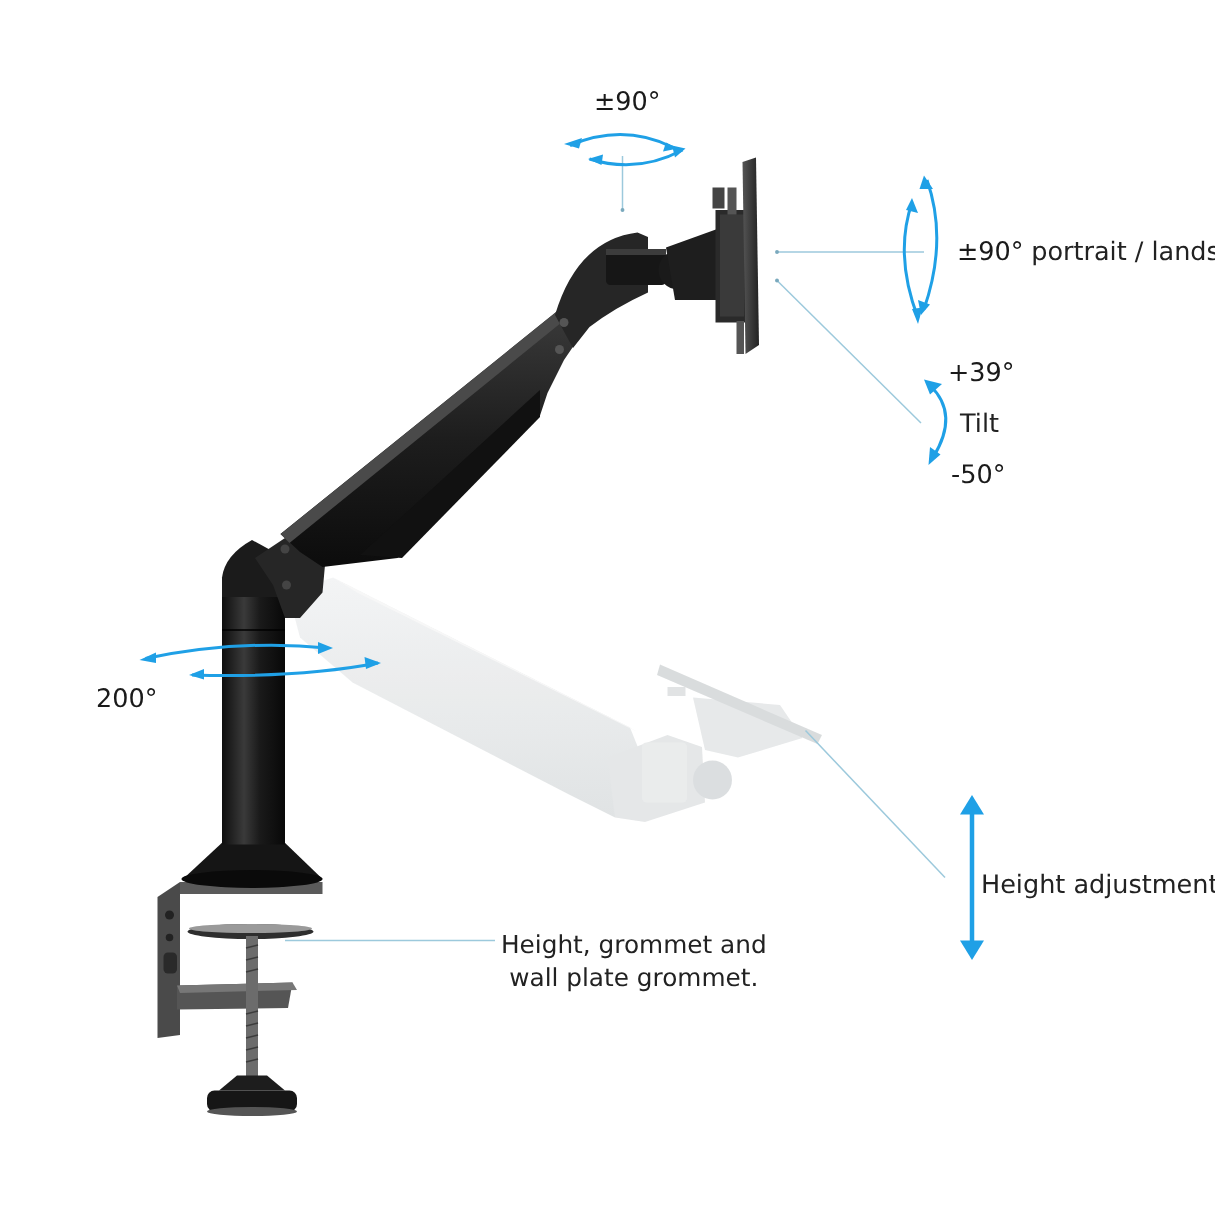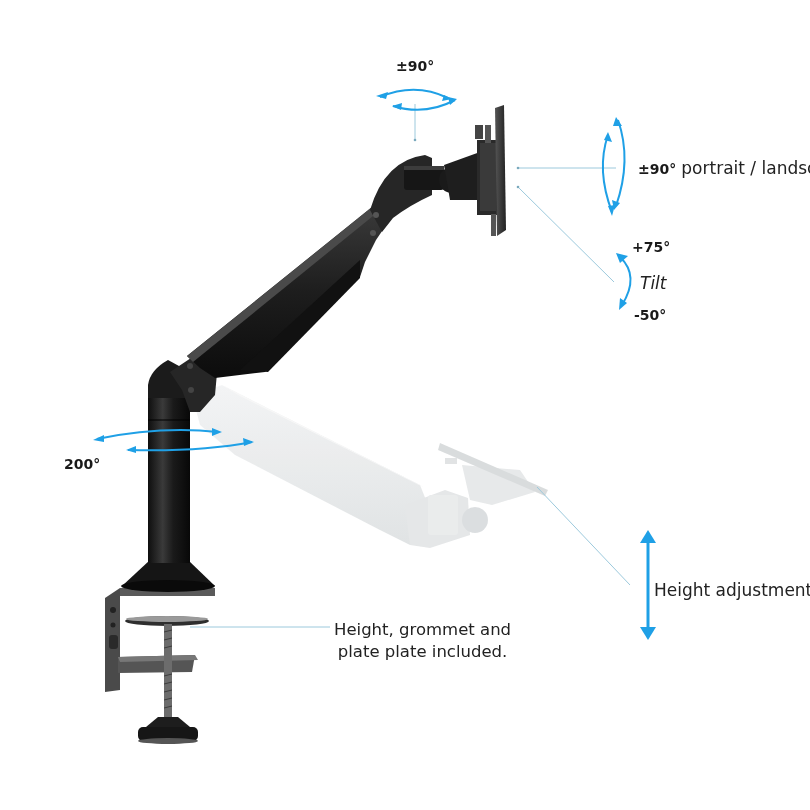--- a/index.html
+++ b/index.html
@@ -5,21 +5,21 @@
   html, body { margin: 0; padding: 0; background: #ffffff; }
   #stage {
     position: relative;
     width: 810px; height: 810px;
     overflow: hidden;
     background: #ffffff;
     font-family: "DejaVu Sans", "Liberation Sans", sans-serif;
   }
   svg.art { position: absolute; left: 0; top: 0; width: 810px; height: 810px; }
   .lbl { position: absolute; color: #1a1a1a; white-space: nowrap; }
-  .deg { font-weight: bold; font-size: 14px; letter-spacing: 0px; }
+  .deg { font-weight: normal; font-size: 17px; letter-spacing: 0px; }
   .txt { font-size: 17px; font-weight: normal; color: #222; }
   .clamp-text { font-size: 16.5px; text-align: center; line-height: 22px; color: #222; }
 </style>
 </head>
 <body>
 
 <div id="stage">
 
   <svg class="art" viewBox="0 0 810 810">
     <defs>
@@ -185,26 +185,26 @@
     </g>
   </svg>
 
   <div class="lbl deg" style="left:396px; top:58px;">±90°</div>
 
   <div class="lbl" style="left:638px; top:158px;">
     <span class="deg">±90°</span>
     <span class="txt">portrait / landsc</span>
   </div>
 
-  <div class="lbl deg" style="left:632px; top:239px;">+75°</div>
-  <div class="lbl txt" style="left:640px; top:273px;font-style:italic;">Tilt</div>
+  <div class="lbl deg" style="left:632px; top:239px;">+39°</div>
+  <div class="lbl txt" style="left:640px; top:273px;">Tilt</div>
   <div class="lbl deg" style="left:634px; top:307px;">-50°</div>
 
   <div class="lbl deg" style="left:64px; top:456px;">200°</div>
 
   <div class="lbl txt" style="left:654px; top:580px;">Height adjustment</div>
 
   <div class="lbl clamp-text" style="left:334px; top:619px;">
     <div>Height, grommet and</div>
-    <div>plate plate included.</div>
+    <div>wall plate grommet.</div>
   </div>
 
 </div>
 
 </body></html>

